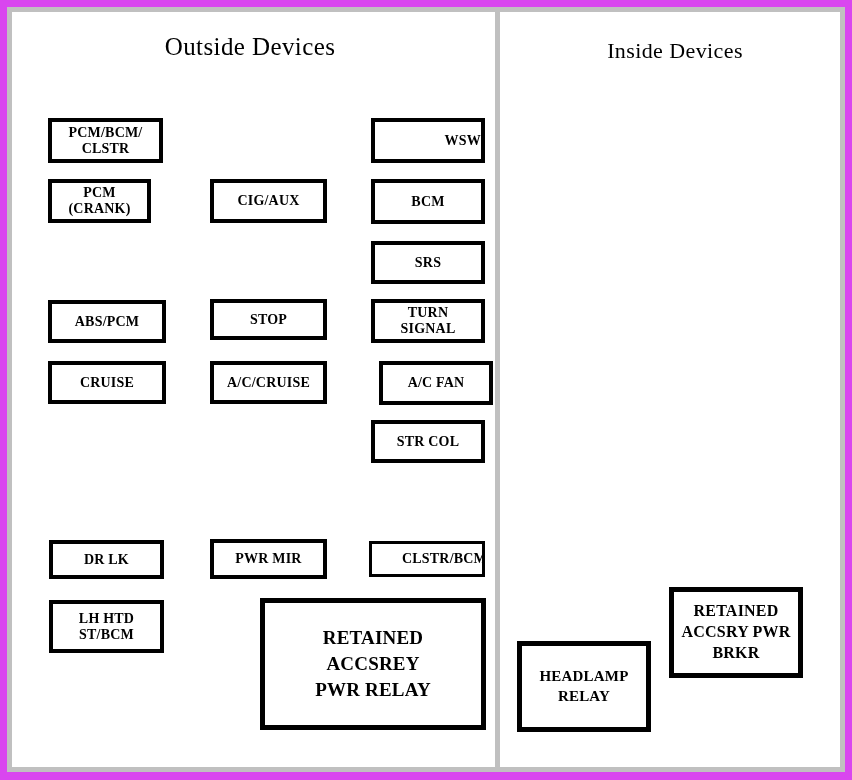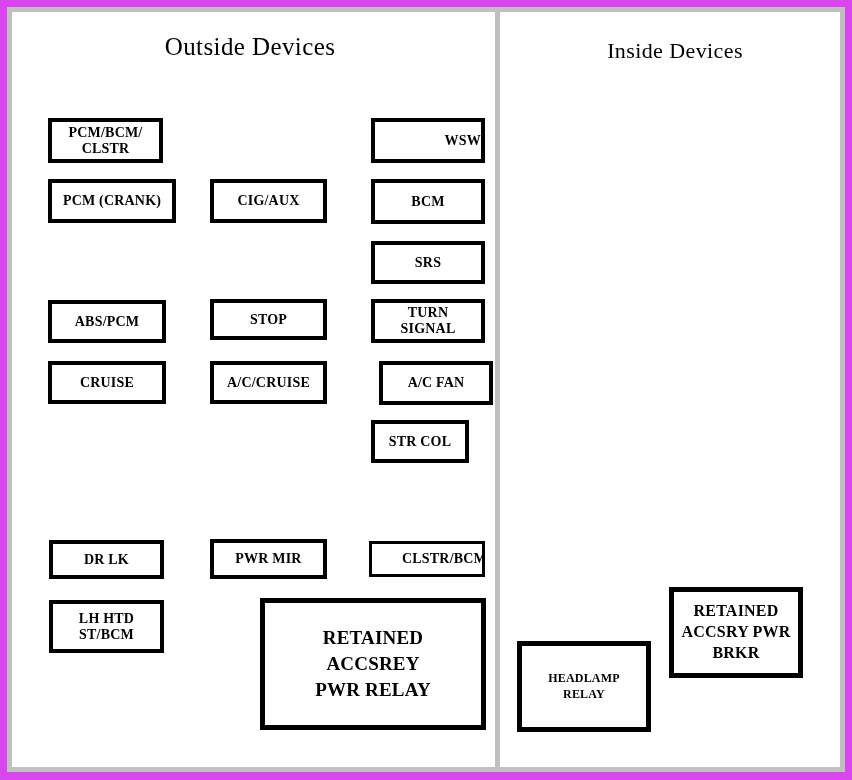--- a/index.html
+++ b/index.html
@@ -57,55 +57,55 @@
     font-size:14px;
     font-weight:bold;
     line-height:1.12;
     letter-spacing:0.2px;
     white-space:pre-line;
     overflow:hidden;
   }
   .fuse.thin{ border-width:3px;padding-left:35px; }
   .fuse.big{ font-size:19px; line-height:1.38; border-width:5px; }
   .fuse.mid{ font-size:16px; line-height:1.3; border-width:5px; }
-  .fuse.relay{ font-size:12px; line-height:1.3; border-width:5px; }
+  .fuse.relay{ font-size:15px; line-height:1.3; border-width:5px; }
 </style>
 </head>
 <body>
 
 <div id="diagram">
 
   <div id="frame"></div>
 
   <div id="panel-divider"></div>
 
   <div class="panel-title" id="title-outside">Outside Devices</div>
 
   <div class="panel-title" id="title-inside">Inside Devices</div>
 
   <div id="outside-panel-boxes">
       <div class="fuse" style="left: 48px; top: 118px; width: 115px; height: 45px;"><span>PCM/BCM/
 CLSTR</span></div>
-      <div class="fuse" style="left: 48px; top: 179px; width: 128px; height: 44px;"><span>PCM (CRANK)</span></div>
+      <div class="fuse" style="left: 48px; top: 179px; width: 103px; height: 44px;"><span>PCM (CRANK)</span></div>
       <div class="fuse" style="left: 48px; top: 300px; width: 118px; height: 43px;"><span>ABS/PCM</span></div>
       <div class="fuse" style="left: 48px; top: 361px; width: 118px; height: 43px;"><span>CRUISE</span></div>
       <div class="fuse" style="left: 49px; top: 540px; width: 115px; height: 39px;"><span>DR LK</span></div>
       <div class="fuse" style="left: 49px; top: 600px; width: 115px; height: 53px;"><span>LH HTD
 ST/BCM</span></div>
       <div class="fuse" style="left: 210px; top: 179px; width: 117px; height: 44px;"><span>CIG/AUX</span></div>
       <div class="fuse" style="left: 210px; top: 299px; width: 117px; height: 41px;"><span>STOP</span></div>
       <div class="fuse" style="left: 210px; top: 361px; width: 117px; height: 43px;"><span>A/C/CRUISE</span></div>
       <div class="fuse" style="left: 210px; top: 539px; width: 117px; height: 40px;"><span>PWR MIR</span></div>
       <div class="fuse" style="left: 371px; top: 118px; width: 114px; height: 45px; justify-content: flex-end;"><span>WSW</span></div>
       <div class="fuse" style="left: 371px; top: 179px; width: 114px; height: 45px;"><span>BCM</span></div>
       <div class="fuse" style="left: 371px; top: 241px; width: 114px; height: 43px;"><span>SRS</span></div>
       <div class="fuse" style="left: 371px; top: 299px; width: 114px; height: 44px;"><span>TURN
 SIGNAL</span></div>
       <div class="fuse" style="left: 371px; top: 361px; width: 114px; height: 44px; margin-left: 8px;"><span>A/C FAN</span></div>
-      <div class="fuse" style="left: 371px; top: 420px; width: 98px; height: 43px;"><span>STR COL</span></div>
+      <div class="fuse" style="left: 371px; top: 420px; width: 114px; height: 43px;"><span>STR COL</span></div>
       <div class="fuse thin" style="left: 369px; top: 541px; width: 116px; height: 36px;"><span>CLSTR/BCM</span></div>
       <div class="fuse big" style="left: 260px; top: 598px; width: 226px; height: 132px;"><span>RETAINED
 ACCSREY
 PWR RELAY</span></div>
     </div>
   <div id="inside-panel-boxes">
       <div class="fuse mid" style="left: 669px; top: 587px; width: 134px; height: 91px;"><span>RETAINED
 ACCSRY PWR
 BRKR</span></div>
       <div class="fuse relay" style="left: 517px; top: 641px; width: 134px; height: 91px;"><span>HEADLAMP

